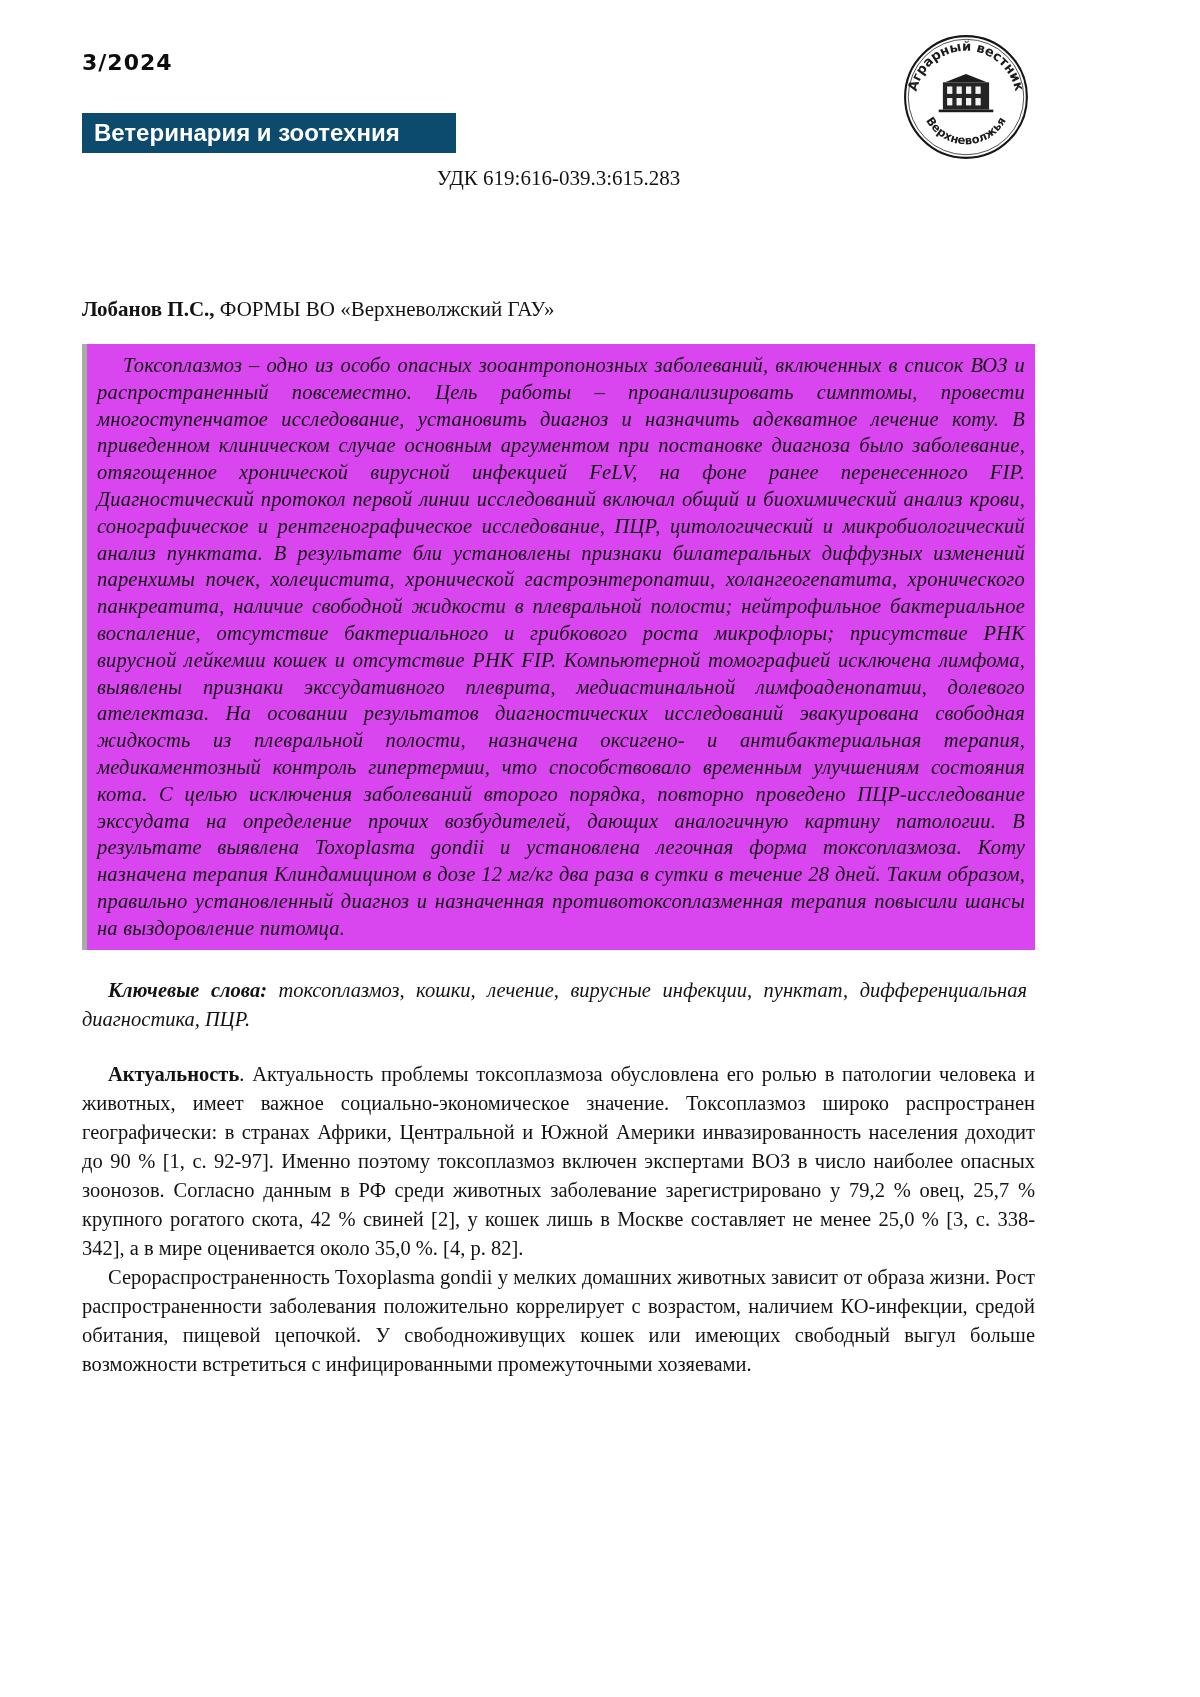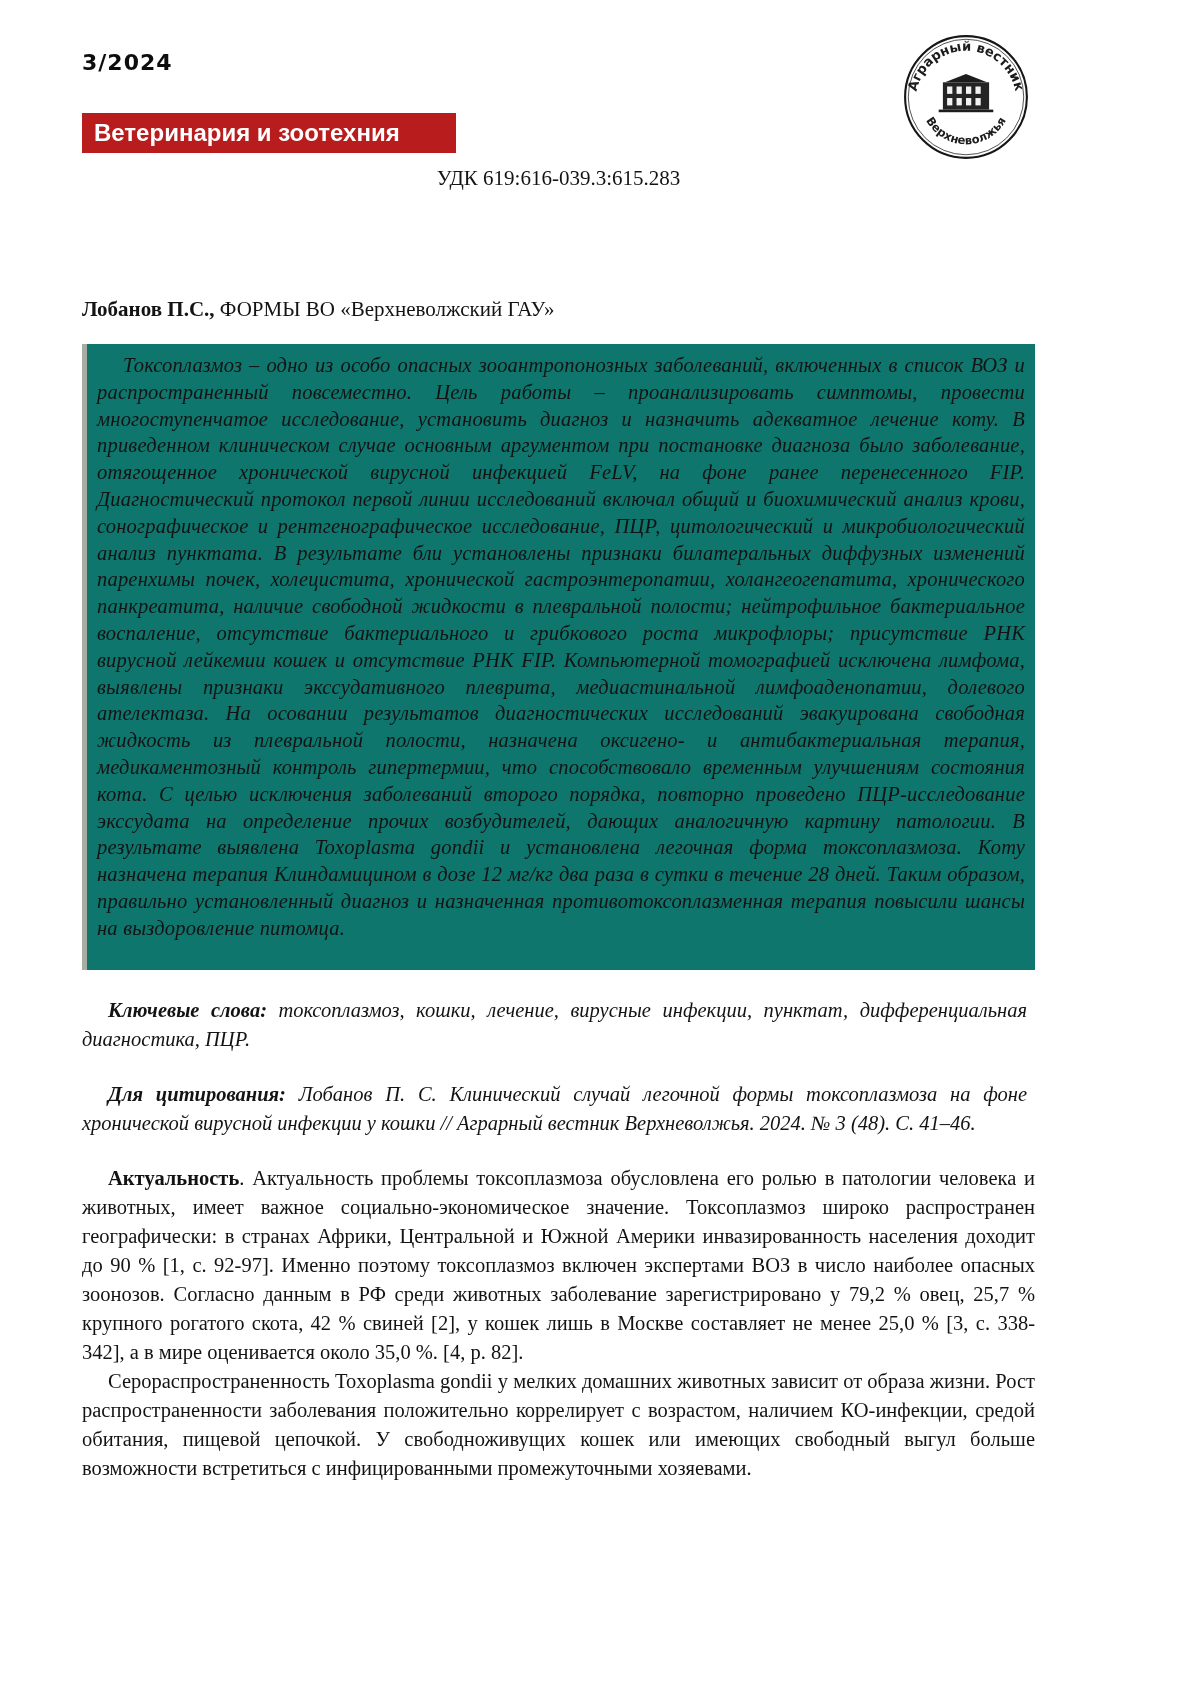--- a/index.html
+++ b/index.html
@@ -2,38 +2,38 @@
 <html><head>
 <meta charset="utf-8">
 <style>
   html,body{margin:0;padding:0;background:#ffffff;}
   body{width:1200px;height:1697px;position:relative;font-family:"Liberation Serif", serif;color:#131313;}
   .page{position:absolute;inset:0;background:#fff;overflow:hidden;}
 
   .issue{position:absolute;left:82px;top:50px;font-family:"DejaVu Sans", sans-serif;
          font-weight:800;font-size:22px;letter-spacing:1px;color:#0d0d0d;}
 
-  .section-bar{position:absolute;left:82px;top:113px;width:374px;height:40px;background:#b91c1c;
+  .section-bar{position:absolute;left:82px;top:113px;width:374px;height:40px;background:#0c4a6e;
                color:#ffffff;font-family:"Liberation Sans", sans-serif;font-weight:bold;font-size:24px;
                line-height:40px;padding-left:12px;box-sizing:border-box;}
 
   .logo{position:absolute;left:903px;top:34px;width:126px;height:126px;}
   .logo svg{width:100%;height:100%;}
   .logo text{font-family:"DejaVu Sans", sans-serif;font-weight:bold;fill:#1c1c1c;}
 
   .udk{position:absolute;left:82px;top:166px;width:953px;text-align:center;font-size:21px;}
 
   .title{position:absolute;left:82px;top:207px;width:953px;text-align:center;font-weight:bold;
          font-size:24px;line-height:34px;letter-spacing:0.4px;}
 
   .author{position:absolute;left:82px;top:297px;width:953px;font-size:21px;}
 
   .col{position:absolute;left:82px;top:344px;width:953px;}
 
-  .abstract{background:#0f766e;border-left:5px solid #a8ada4;padding:8px 10px 28px 10px;box-sizing:border-box;}
+  .abstract{background:#d946ef;border-left:5px solid #a8ada4;padding:8px 10px 8px 10px;box-sizing:border-box;}
   .abstract p{margin:0;font-style:italic;font-size:20.5px;line-height:26.8px;text-align:justify;
               text-indent:26px;letter-spacing:0.2px;}
 
   .kw,.cite{margin:26px 8px 0 0;font-style:italic;font-size:20.5px;line-height:29px;
             text-align:justify;text-indent:26px;}
   .body-p{margin:0;font-size:20.5px;line-height:29px;text-align:justify;text-indent:26px;}
   .body-start{margin-top:26px;}
 
   .b{font-weight:bold;text-align:center;}
   .bi{font-weight:bold;font-style:italic;}
@@ -87,21 +87,20 @@
   <div class="author"><span class="b">Лобанов П.С.,</span><span> ФОРМЫ ВО «Верхневолжский ГАУ»</span></div>
 
   <div class="col">
 
     <div class="abstract">
       <p>Токсоплазмоз – одно из особо опасных зооантропонозных заболеваний, включенных в список ВОЗ и распространенный повсеместно. Цель работы – проанализировать симптомы, провести многоступенчатое исследование, установить диагноз и назначить адекватное лечение коту. В приведенном клиническом случае основным аргументом при постановке диагноза было заболевание, отягощенное хронической вирусной инфекцией FeLV, на фоне ранее перенесенного FIP. Диагностический протокол первой линии исследований включал общий и биохимический анализ крови, сонографическое и рентгенографическое исследование, ПЦР, цитологический и микробиологический анализ пунктата. В результате бли установлены признаки билатеральных диффузных изменений паренхимы почек, холецистита, хронической гастроэнтеропатии, холангеогепатита, хронического панкреатита, наличие свободной жидкости в плевральной полости; нейтрофильное бактериальное воспаление, отсутствие бактериального и грибкового роста микрофлоры; присутствие РНК вирусной лейкемии кошек и отсутствие РНК FIP. Компьютерной томографией исключена лимфома, выявлены признаки экссудативного плеврита, медиастинальной лимфоаденопатии, долевого ателектаза. На осовании результатов диагностических исследований эвакуирована свободная жидкость из плевральной полости, назначена оксигено- и антибактериальная терапия, медикаментозный контроль гипертермии, что способствовало временным улучшениям состояния кота. С целью исключения заболеваний второго порядка, повторно проведено ПЦР-исследование экссудата на определение прочих возбудителей, дающих аналогичную картину патологии. В результате выявлена Toxoplasma gondii и установлена легочная форма токсоплазмоза. Коту назначена терапия Клиндамицином в дозе 12 мг/кг два раза в сутки в течение 28 дней. Таким образом, правильно установленный диагноз и назначенная противотоксоплазменная терапия повысили шансы на выздоровление питомца.</p>
     </div>
 
     <p class="kw"><span class="bi">Ключевые слова:</span><span> токсоплазмоз, кошки, лечение, вирусные инфекции, пунктат, дифференциальная диагностика, ПЦР.</span></p>
 
-    <p class="cite"><span class="bi">Для цитирования:</span><span> Лобанов П. С. Клинический случай легочной формы токсоплазмоза на фоне хронической вирусной инфекции у кошки // Аграрный вестник Верхневолжья. 2024. № 3 (48). С. 41–46.</span></p>
 
     <p class="body-p body-start"><span class="b">Актуальность</span><span>. Актуальность проблемы токсоплазмоза обусловлена его ролью в патологии человека и животных, имеет важное социально-экономическое значение. Токсоплазмоз широко распространен географически: в странах Африки, Центральной и Южной Америки инвазированность населения доходит до 90 % [1, с. 92-97]. Именно поэтому токсоплазмоз включен экспертами ВОЗ в число наиболее опасных зоонозов. Согласно данным в РФ среди животных заболевание зарегистрировано у 79,2 % овец, 25,7 % крупного рогатого скота, 42 % свиней [2], у кошек лишь в Москве составляет не менее 25,0 % [3, с. 338-342], а в мире оценивается около 35,0 %. [4, p. 82].</span></p>
 
     <p class="body-p">Серораспространенность Toxoplasma gondii у мелких домашних животных зависит от образа жизни. Рост распространенности заболевания положительно коррелирует с возрастом, наличием КО-инфекции, средой обитания, пищевой цепочкой. У свободноживущих кошек или имеющих свободный выгул больше возможности встретиться с инфицированными промежуточными хозяевами.</p>
 
   </div>
 
 
 </div>
 

